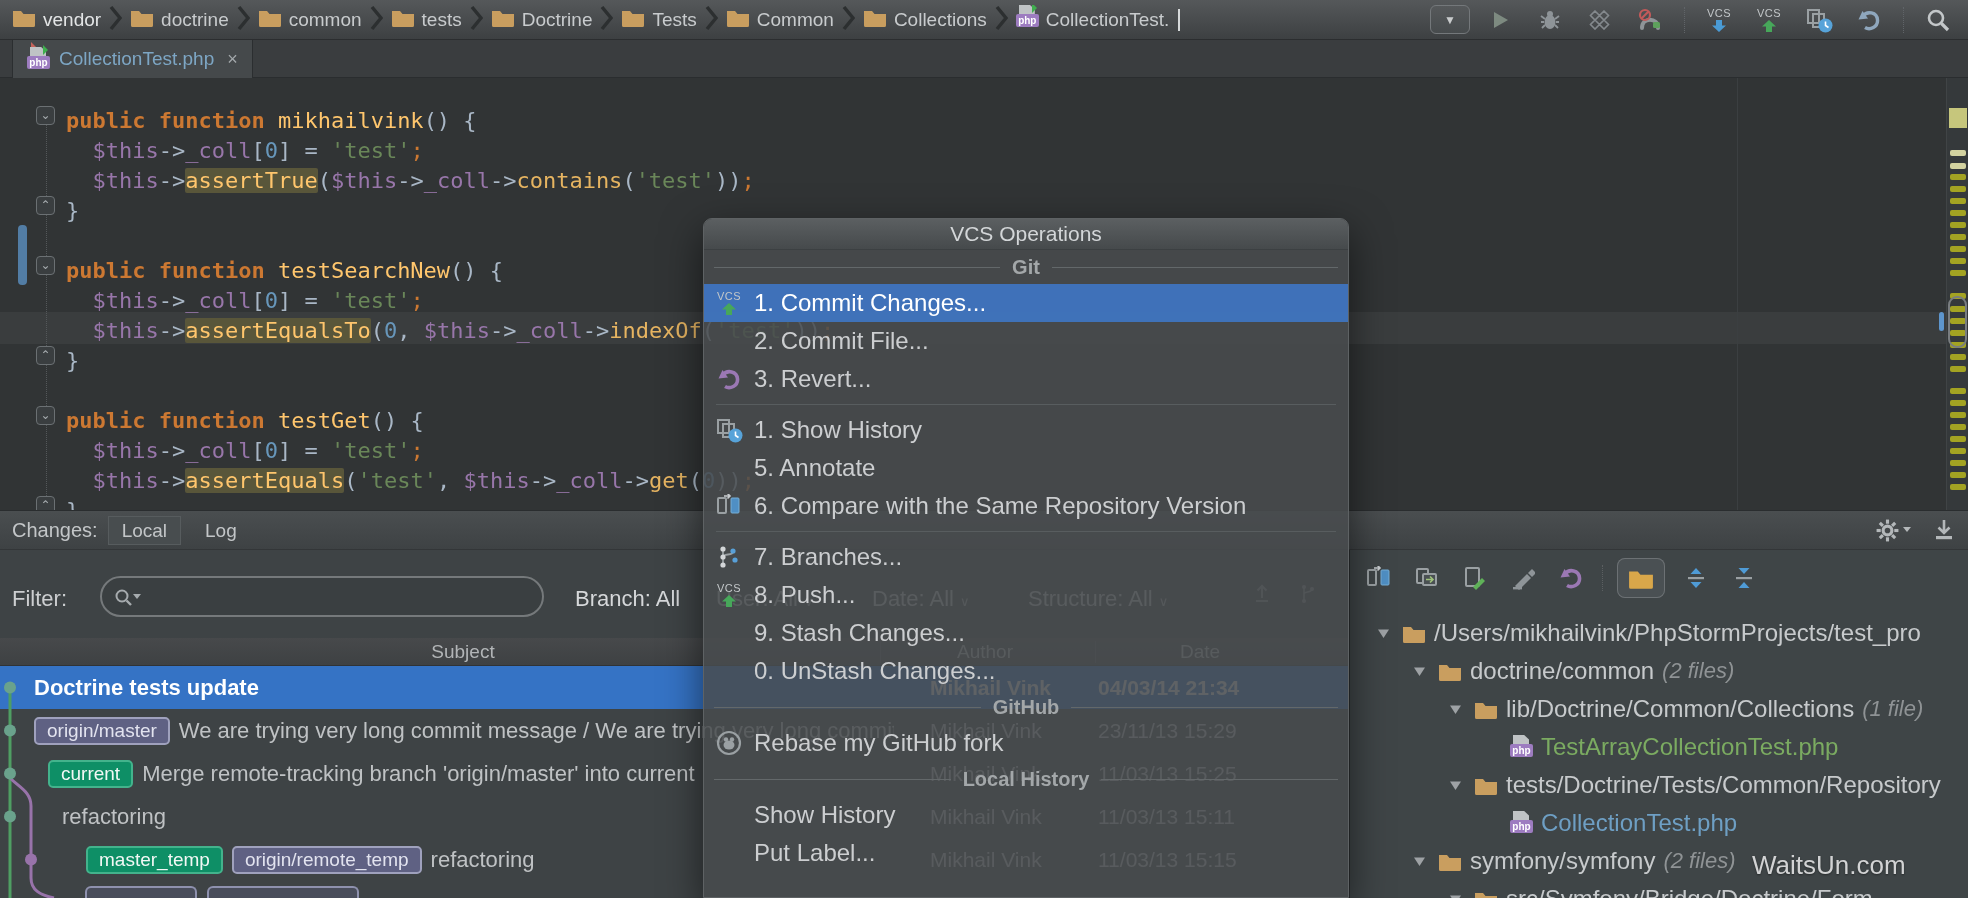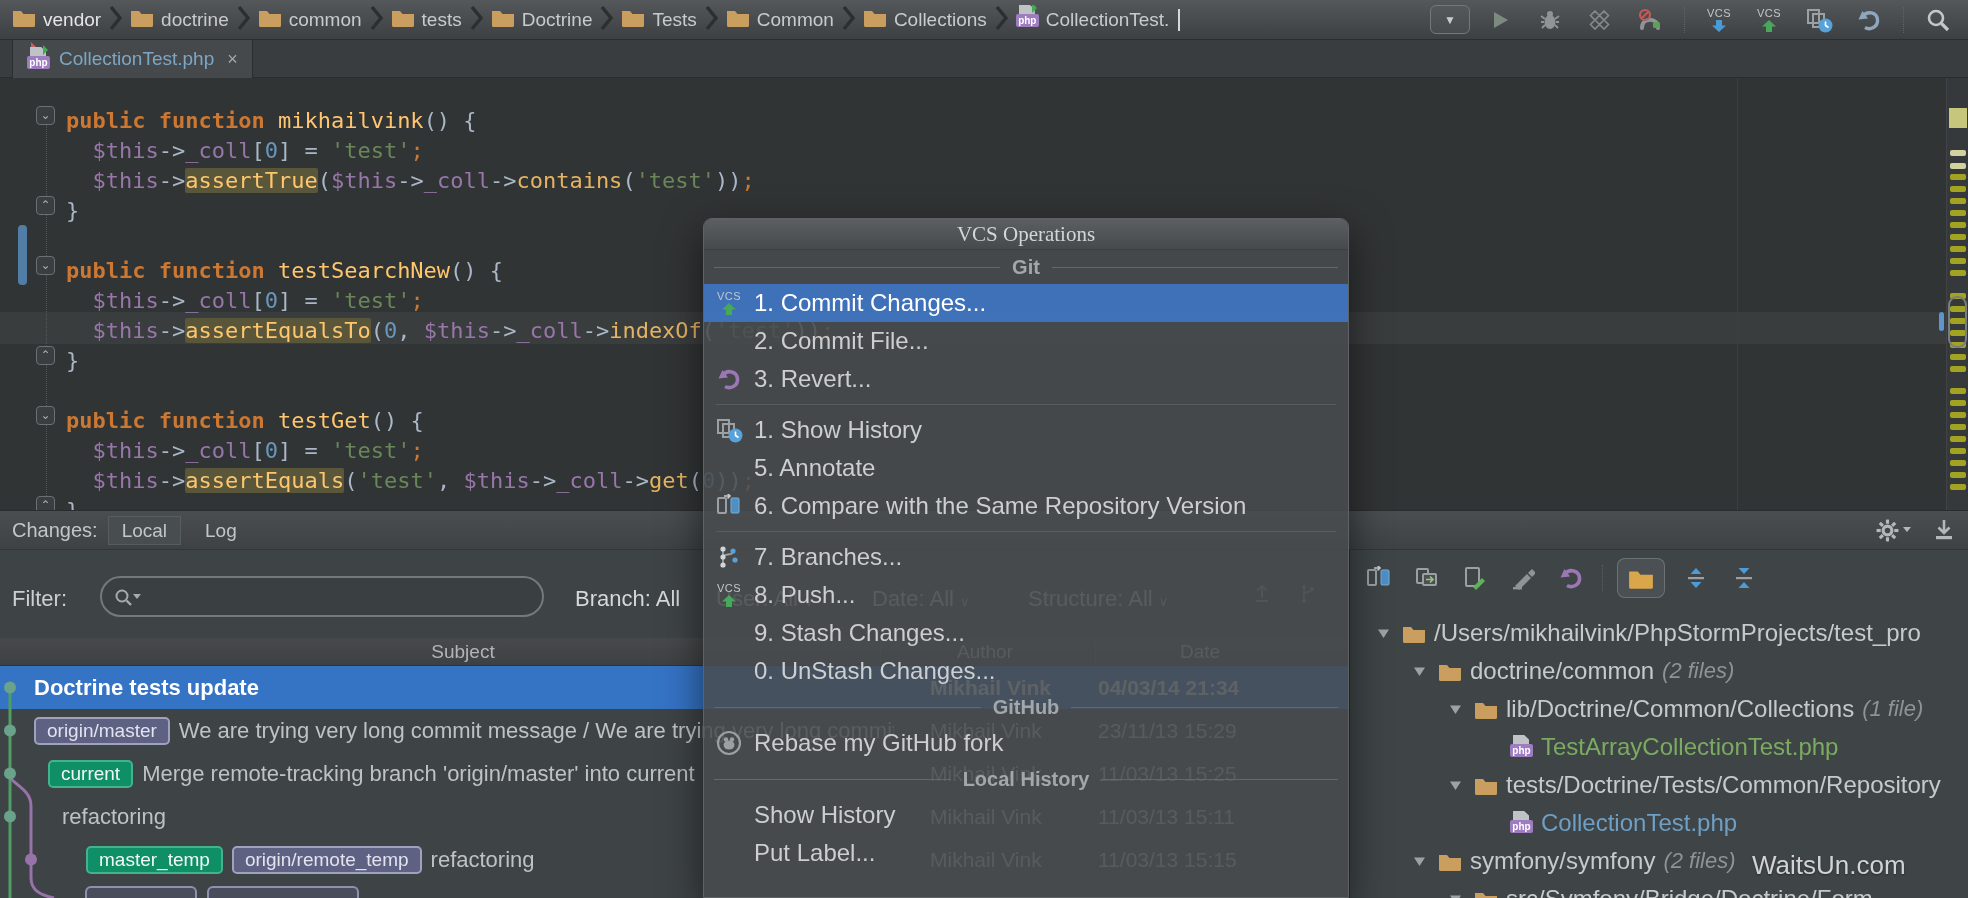--- a/index.html
+++ b/index.html
@@ -119,21 +119,21 @@
   .trow.green .tlabel{color:#7bab61;}
   .trow.blue .tlabel{color:#6e9fc4;}
   .tarrow{flex:none;width:22px;display:inline-flex;justify-content:center;cursor:pointer;}
 
   
   #popup{position:absolute;left:703px;top:218px;width:646px;height:680px;
      background:rgba(72,76,78,0.86);border:1px solid #5e6264;border-radius:9px 9px 0 0;
      box-shadow:0 14px 40px rgba(0,0,0,.55);z-index:50;overflow:hidden;}
   #popup-title{height:31px;background:linear-gradient(rgba(92,96,98,.96),rgba(70,74,76,.96));
      border-bottom:1px solid #3c4042;border-radius:8px 8px 0 0;display:flex;align-items:center;justify-content:center;
-     font-size:21px;color:#d3d6d8;font-family:Liberation Serif, serif;}
+     font-size:21px;color:#d3d6d8;}
   .mgroup{display:flex;align-items:center;height:34px;padding:0 10px;gap:12px;}
   .mgroup .gline{flex:1;height:1px;background:#63686a;}
   .mgroup .glabel{font-size:20px;font-weight:bold;color:#a3a7a9;}
   .mitem{height:38px;display:flex;align-items:center;font-size:24px;color:#ccced0;cursor:pointer;}
   .mitem .mi-icon{width:50px;flex:none;display:flex;justify-content:center;align-items:center;}
   .mitem.selected{background:var(--menu-selection);color:#fff;}
   .mdivider{height:1px;background:#585d5f;margin:6px 12px;}
 
   #watermark{position:absolute;left:1752px;top:850px;font-size:26px;color:#d2d3d4;z-index:60;
      text-shadow:0 1px 2px rgba(0,0,0,.4);}

